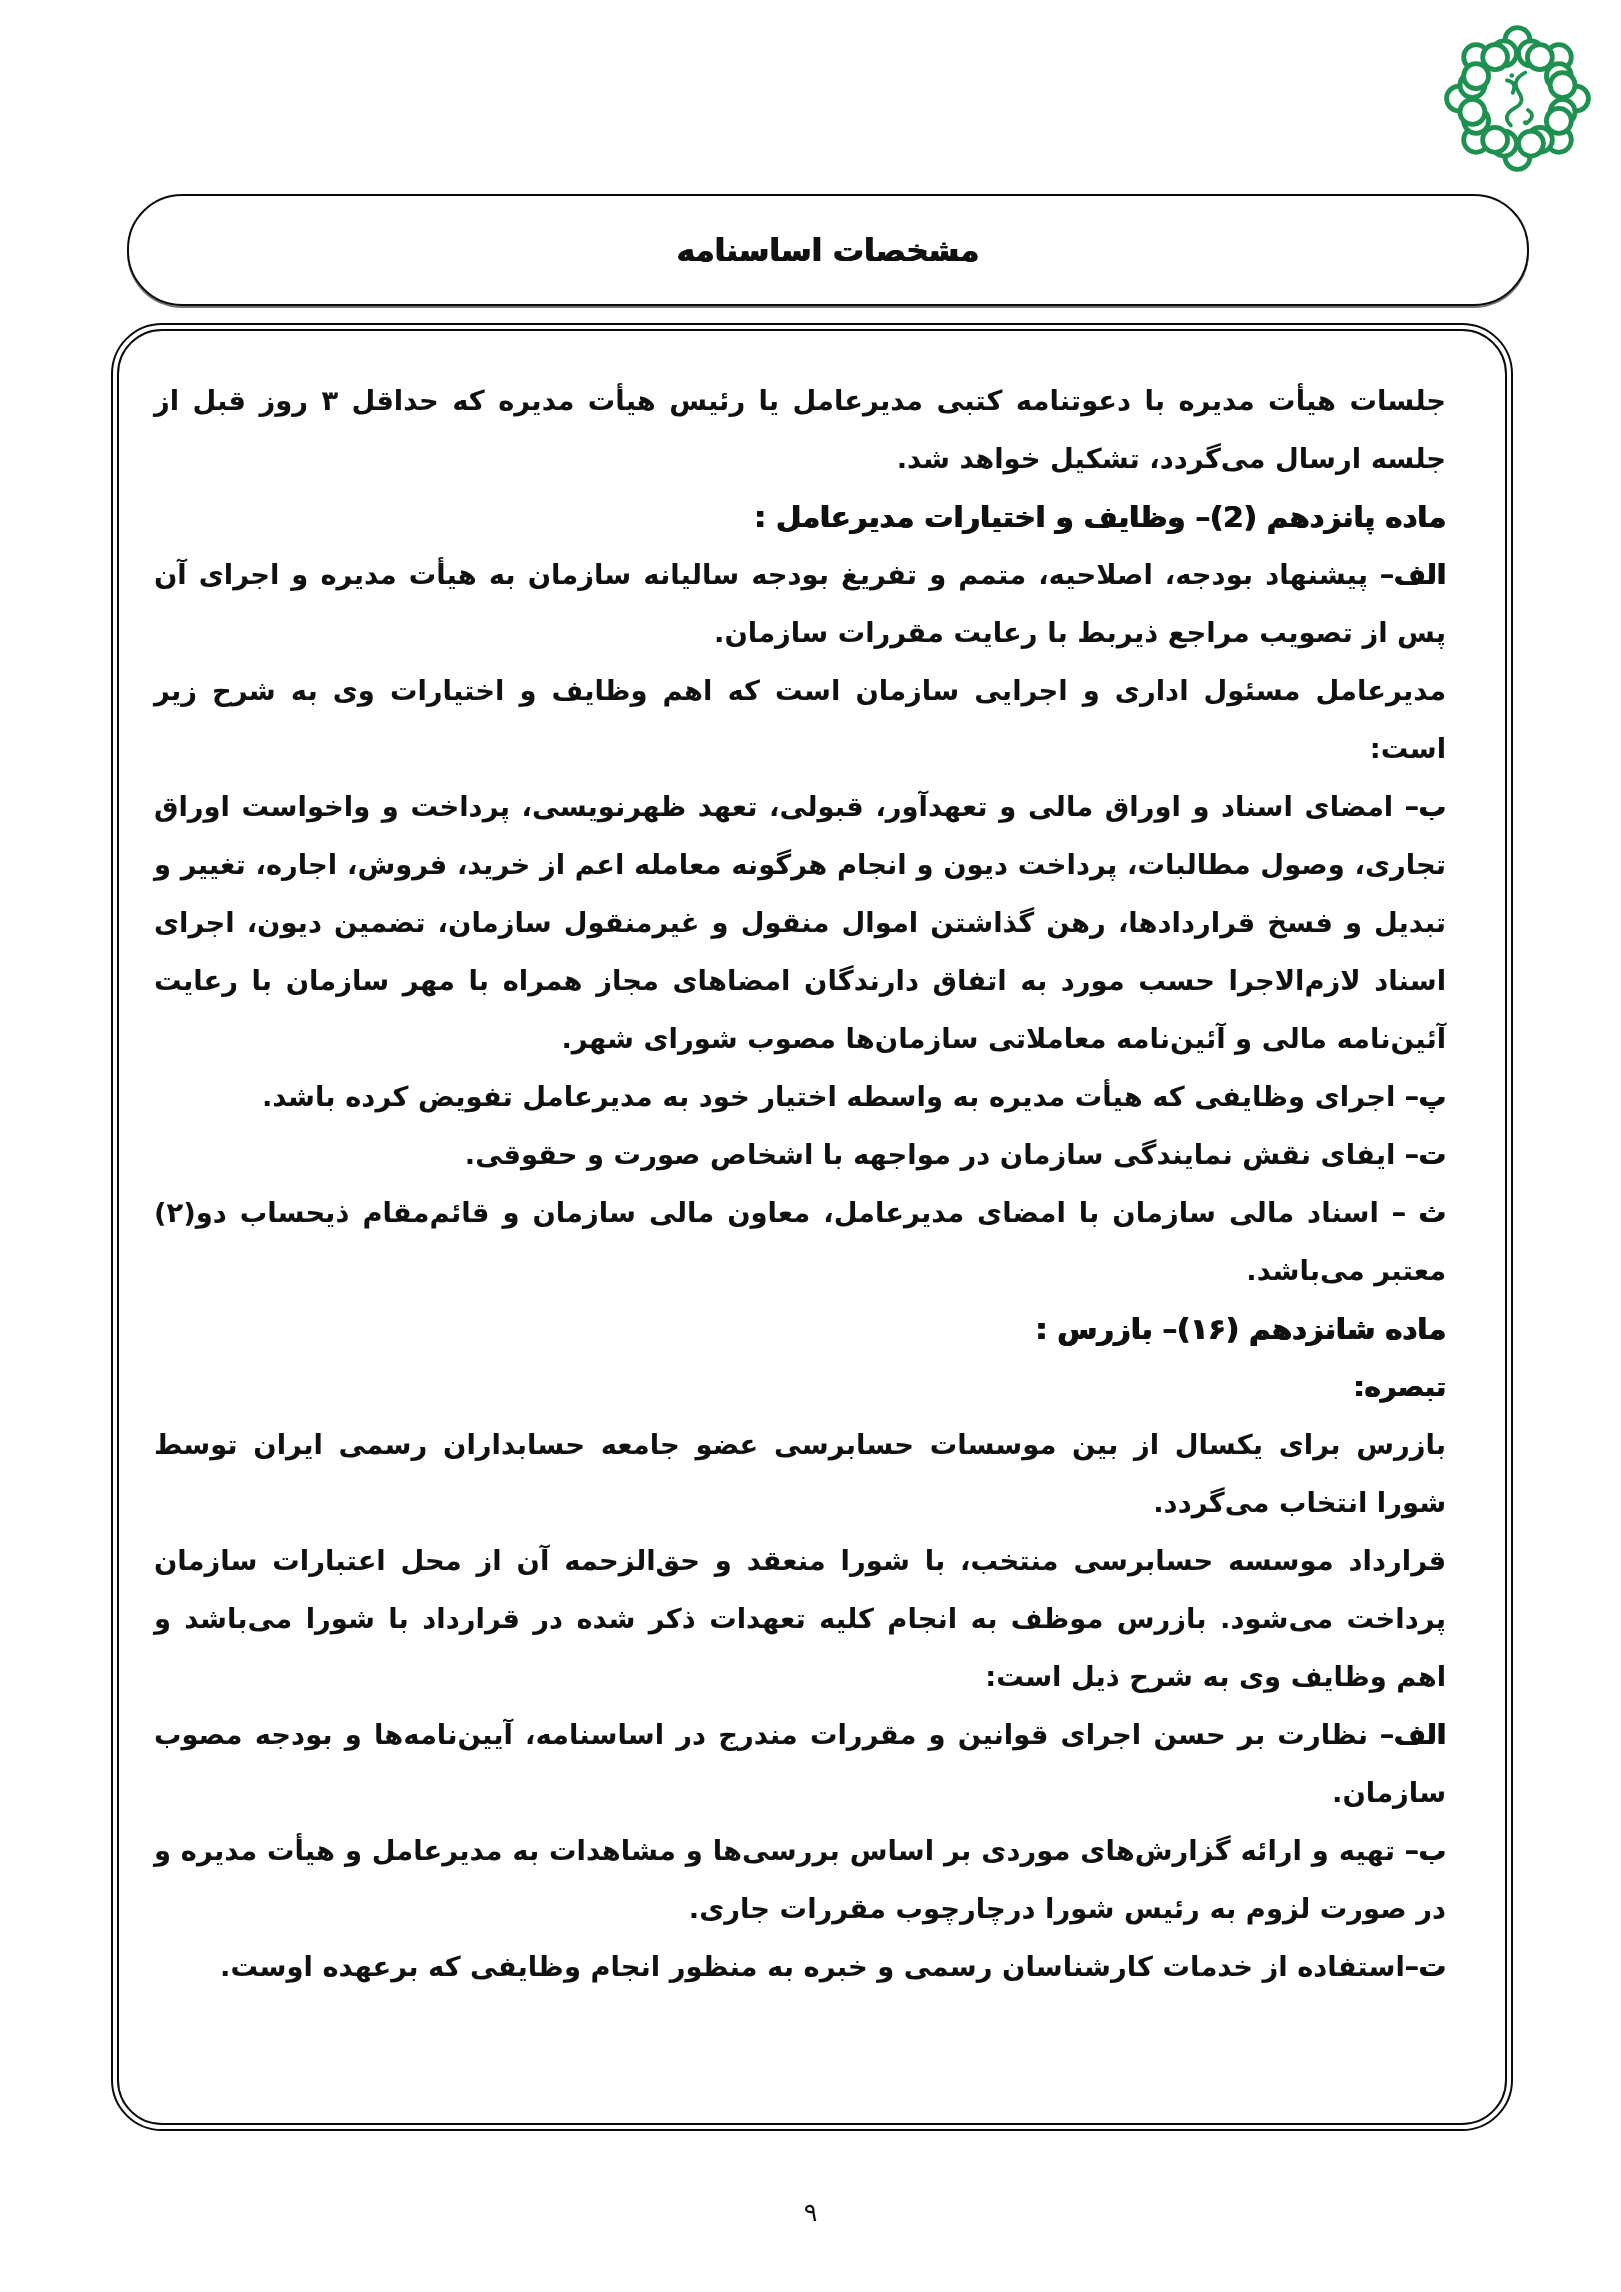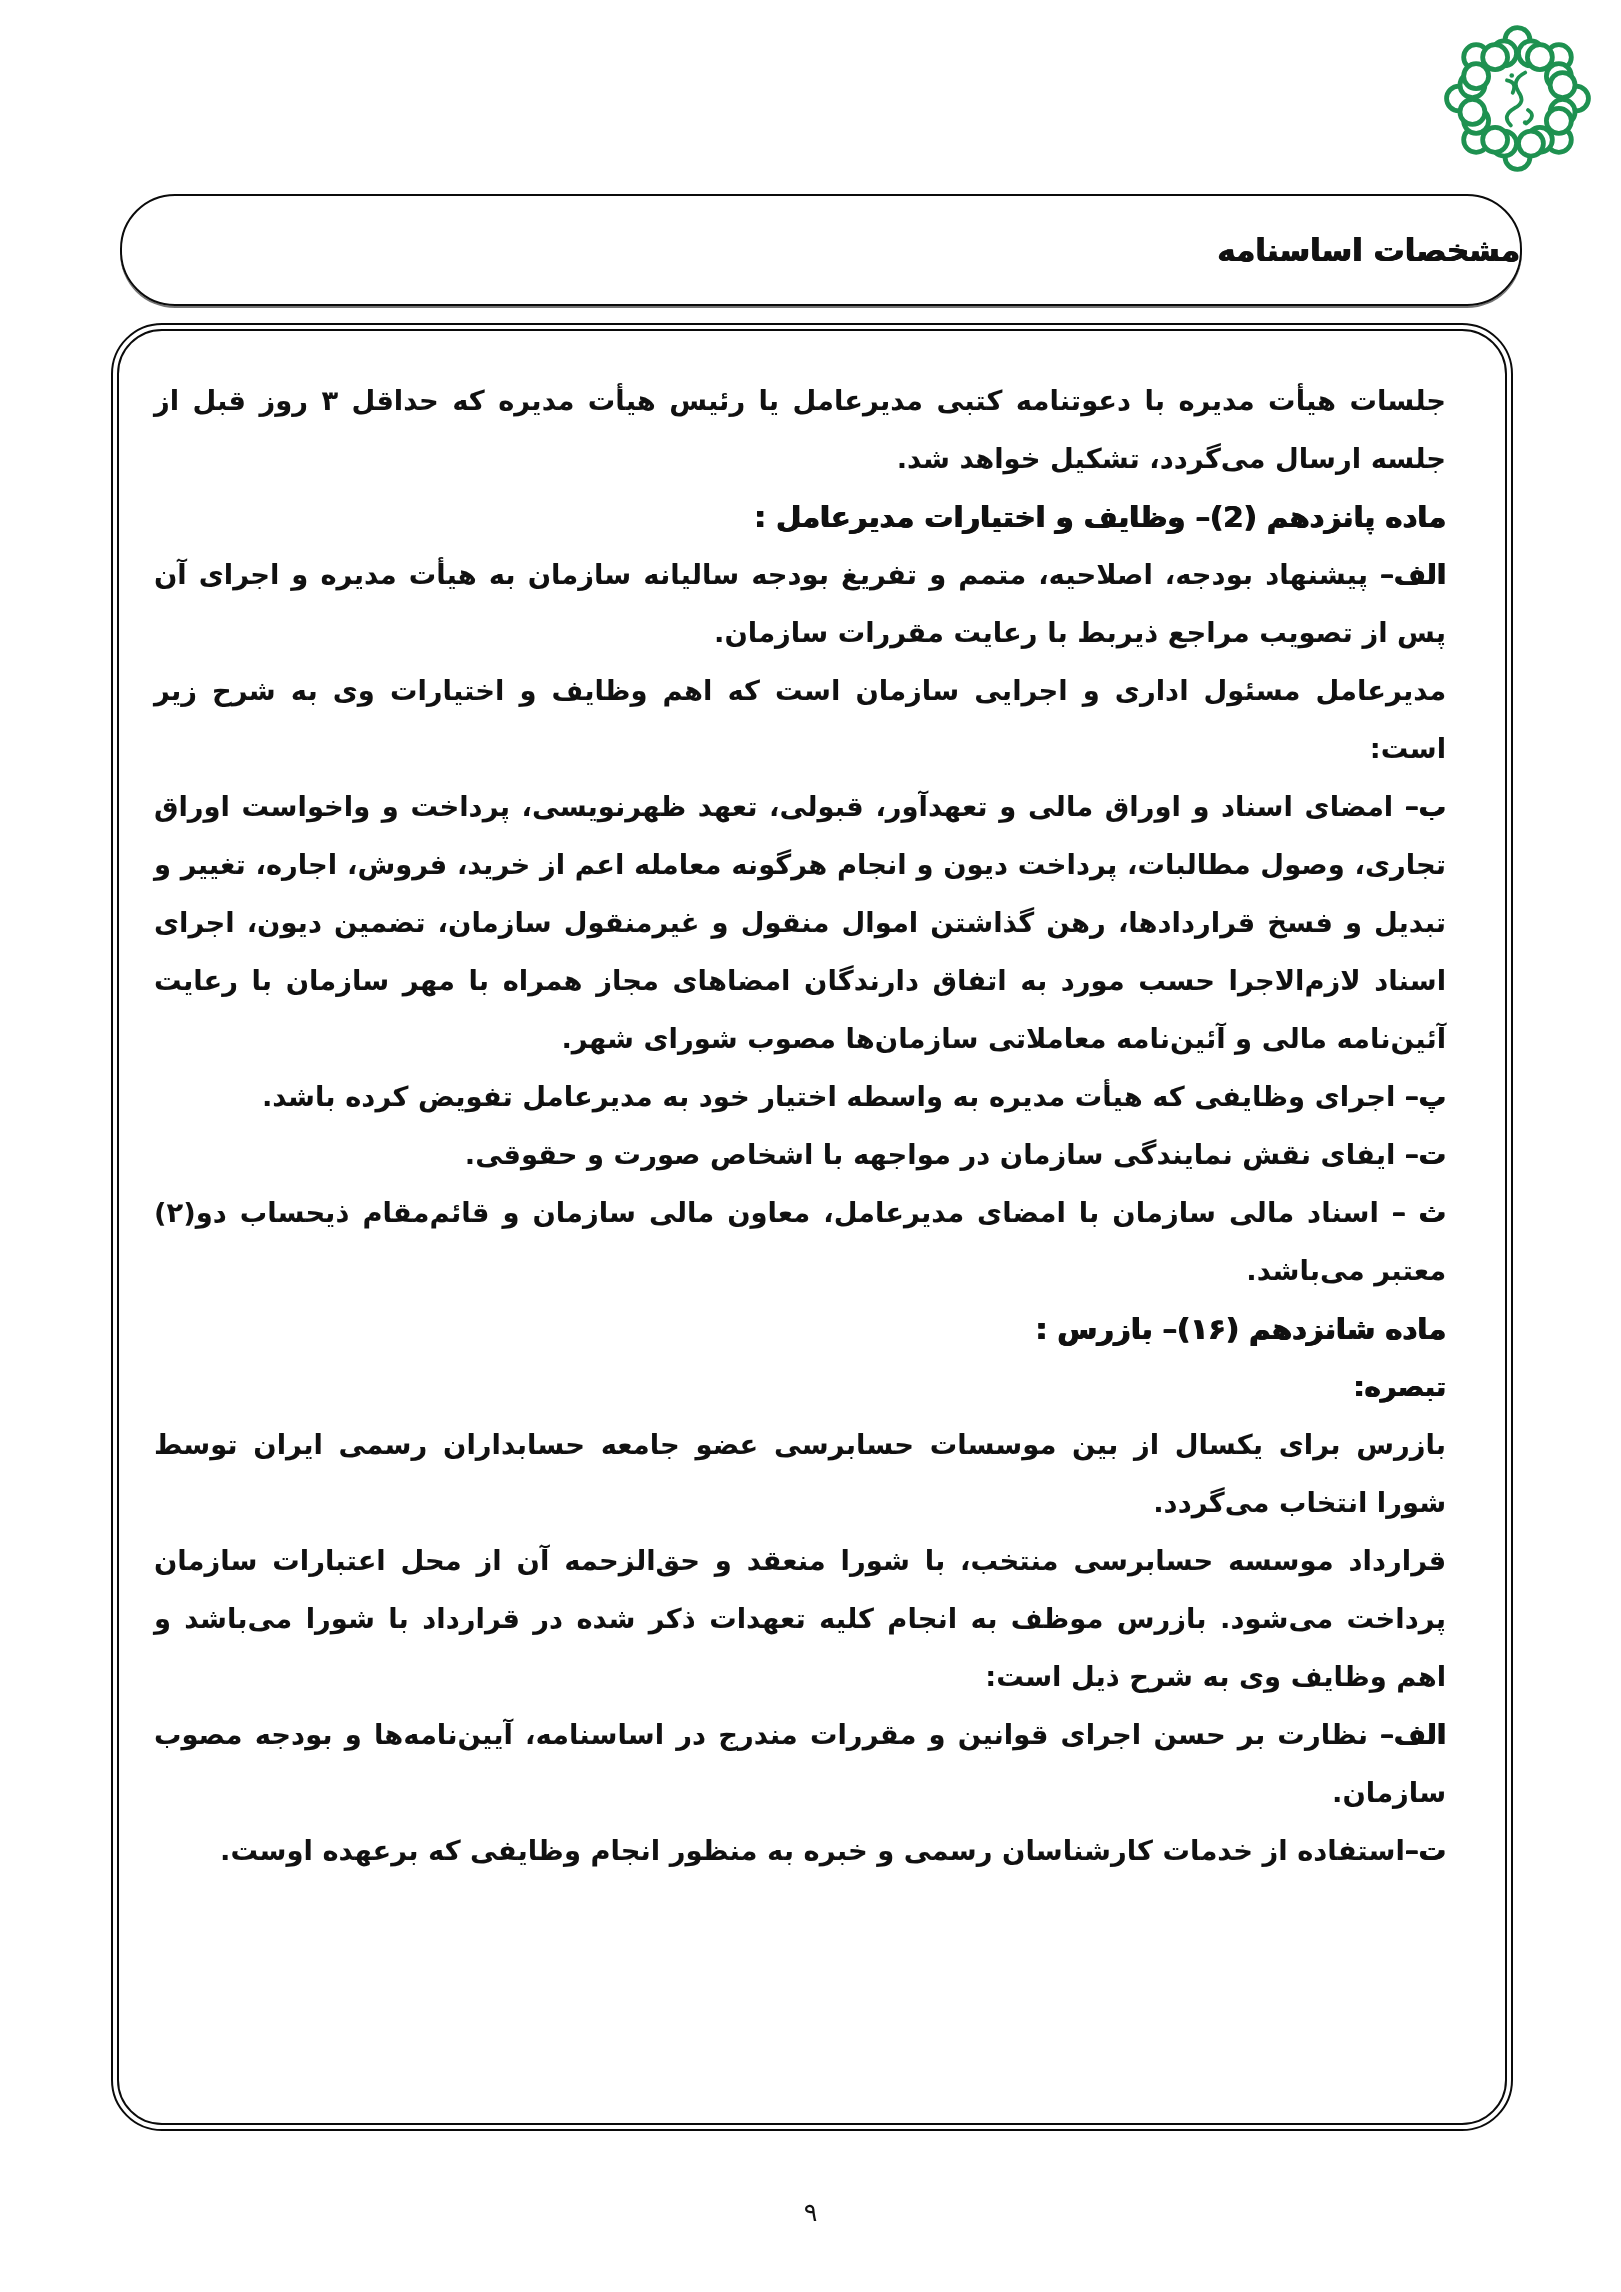--- a/index.html
+++ b/index.html
@@ -5,23 +5,23 @@
   html,body{margin:0;padding:0;}
   body{
     width:1621px;height:2293px;background:#ffffff;position:relative;
     font-family:"DejaVu Sans",sans-serif;color:#111111;overflow:hidden;
   }
   .page{position:absolute;inset:0;}
   
   .logo{position:absolute;top:13.7px;right:21.6px;width:163px;height:169px;}
   
   .title-box{
-    position:absolute;top:194px;left:120px;width:1398px;height:108px;
+    position:absolute;top:194px;left:127px;width:1398px;height:108px;
     border:2.9px solid #0b0b0b;border-radius:55px;
-    display:flex;align-items:center;justify-content:flex-start;
+    display:flex;align-items:center;justify-content:center;
     box-shadow:0 2px 0 rgba(0,0,0,.55);
   }
   .title-text{
     font-size:31px;font-weight:bold;
     text-shadow:0.6px 0 0 currentColor,-0.6px 0 0 currentColor;
   }
   
   .content-outer{
     position:absolute;top:323px;left:111px;width:1402px;height:1808px;
     border:2.5px solid #0b0b0b;border-radius:51px;padding:3.9px;
@@ -136,20 +136,21 @@
       <h2>ماده شانزدهم (۱۶)– بازرس :</h2>
 
       <p><span class="lead">تبصره:</span><span></span></p>
 
       <p><span class="lead"></span><span>بازرس برای یکسال از بین موسسات حسابرسی عضو جامعه حسابداران رسمی ایران توسط شورا انتخاب می‌گردد.</span></p>
 
       <p><span class="lead"></span><span>قرارداد موسسه حسابرسی منتخب، با شورا منعقد و حق‌الزحمه آن از محل اعتبارات سازمان پرداخت می‌شود. بازرس موظف به انجام کلیه تعهدات ذکر شده در قرارداد با شورا می‌باشد و اهم وظایف وی به شرح ذیل است:</span></p>
 
       <p><span class="lead">الف–</span><span> نظارت بر حسن اجرای قوانین و مقررات مندرج در اساسنامه، آیین‌نامه‌ها و بودجه مصوب سازمان.</span></p>
 
+      <p><span class="lead">ب–</span><span> تهیه و ارائه گزارش‌های موردی بر اساس بررسی‌ها و مشاهدات به مدیرعامل و هیأت مدیره و در صورت لزوم به رئیس شورا درچارچوب مقررات جاری.</span></p>
 
 
       <p><span class="lead">ت–</span><span>استفاده از خدمات کارشناسان رسمی و خبره به منظور انجام وظایفی که برعهده اوست.</span></p>
 
     </div>
   </div>
 
   <div class="page-number">۹</div>
 
 </div>

